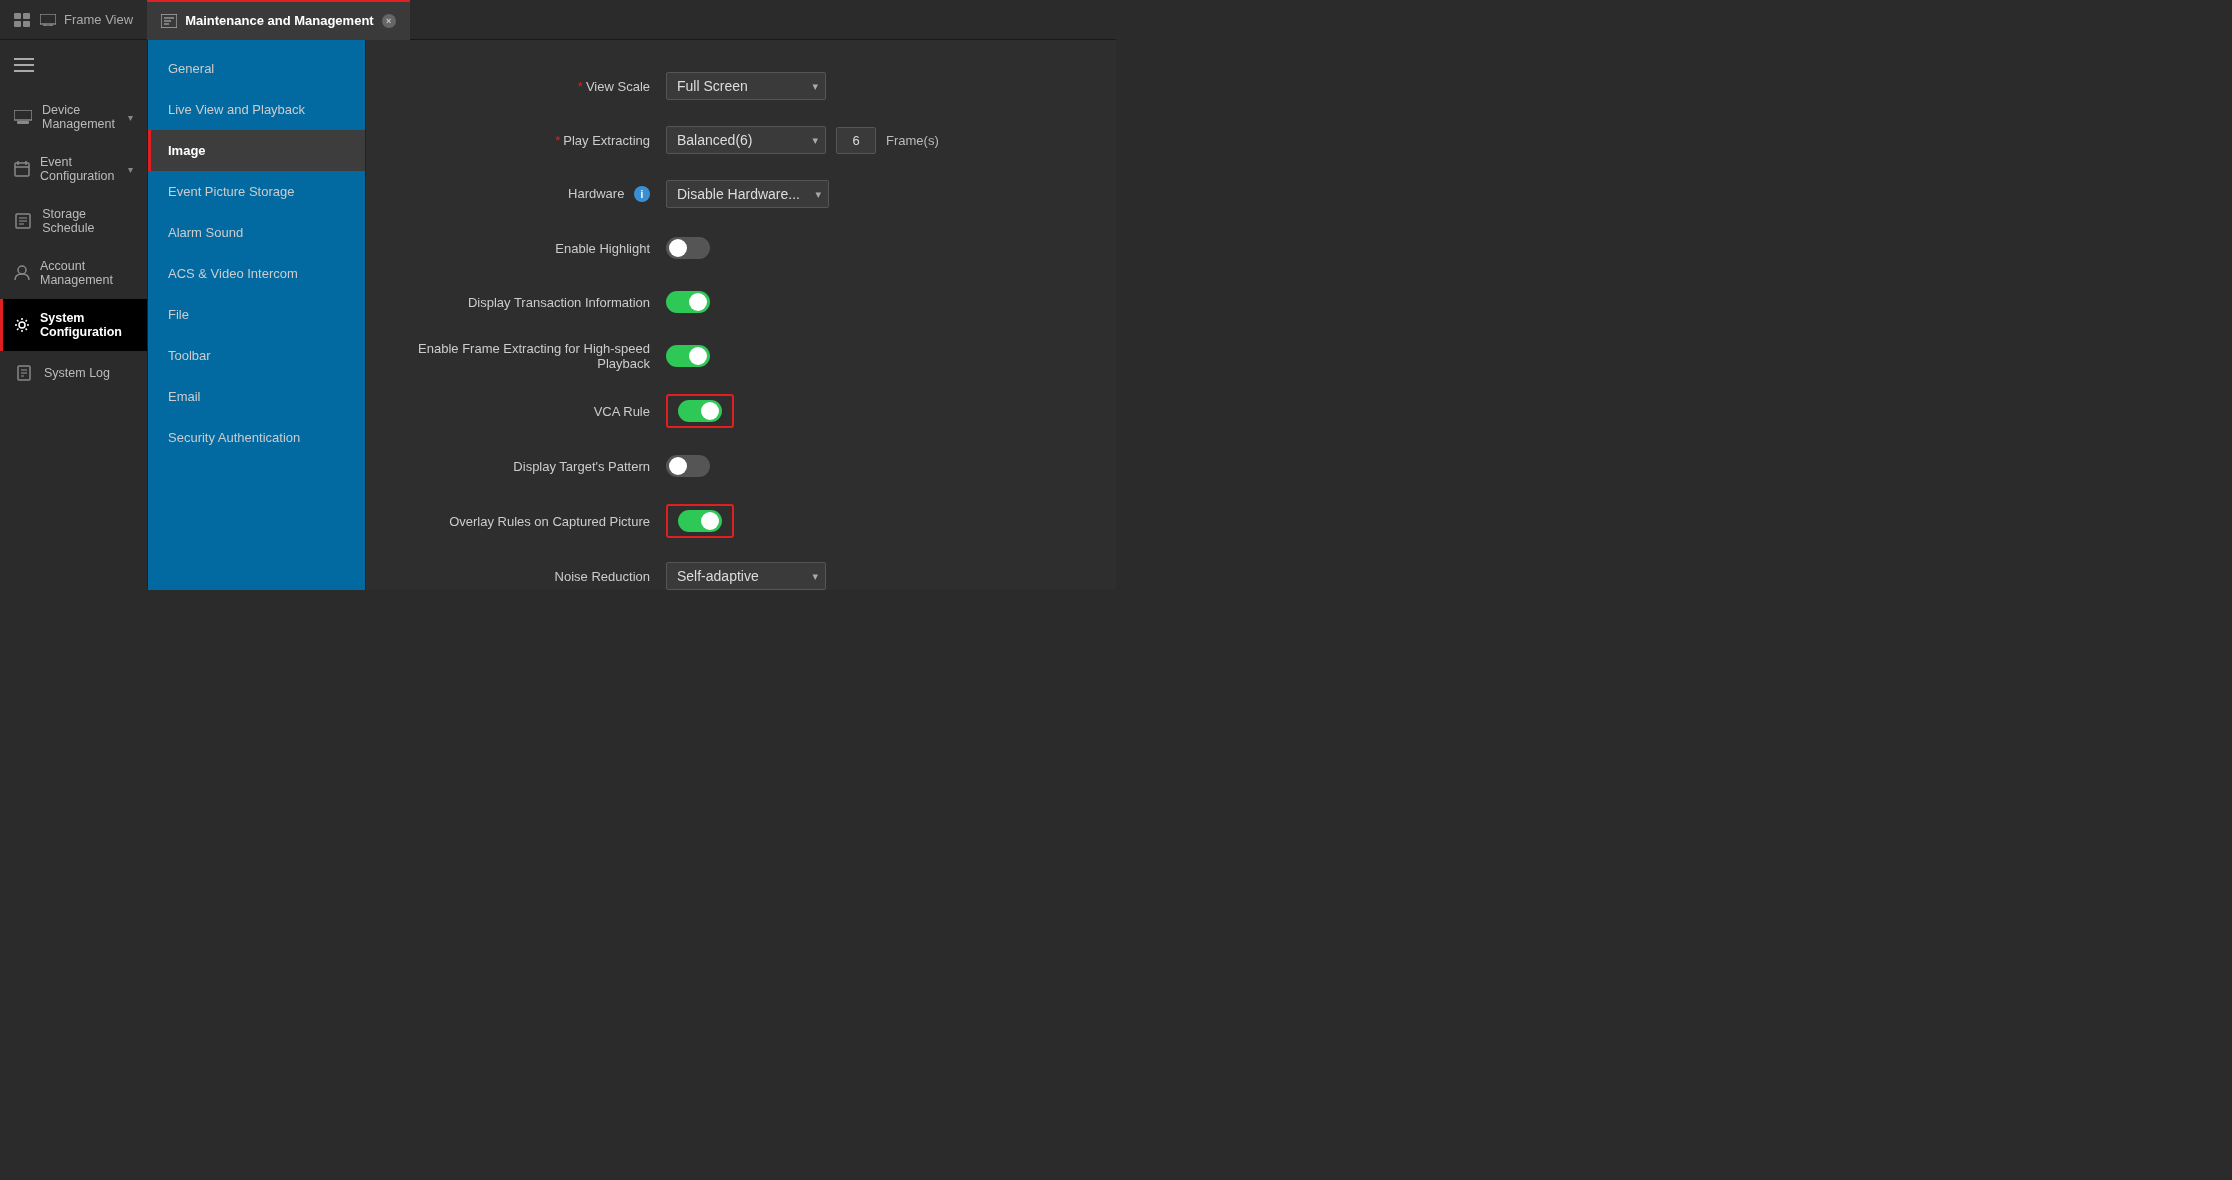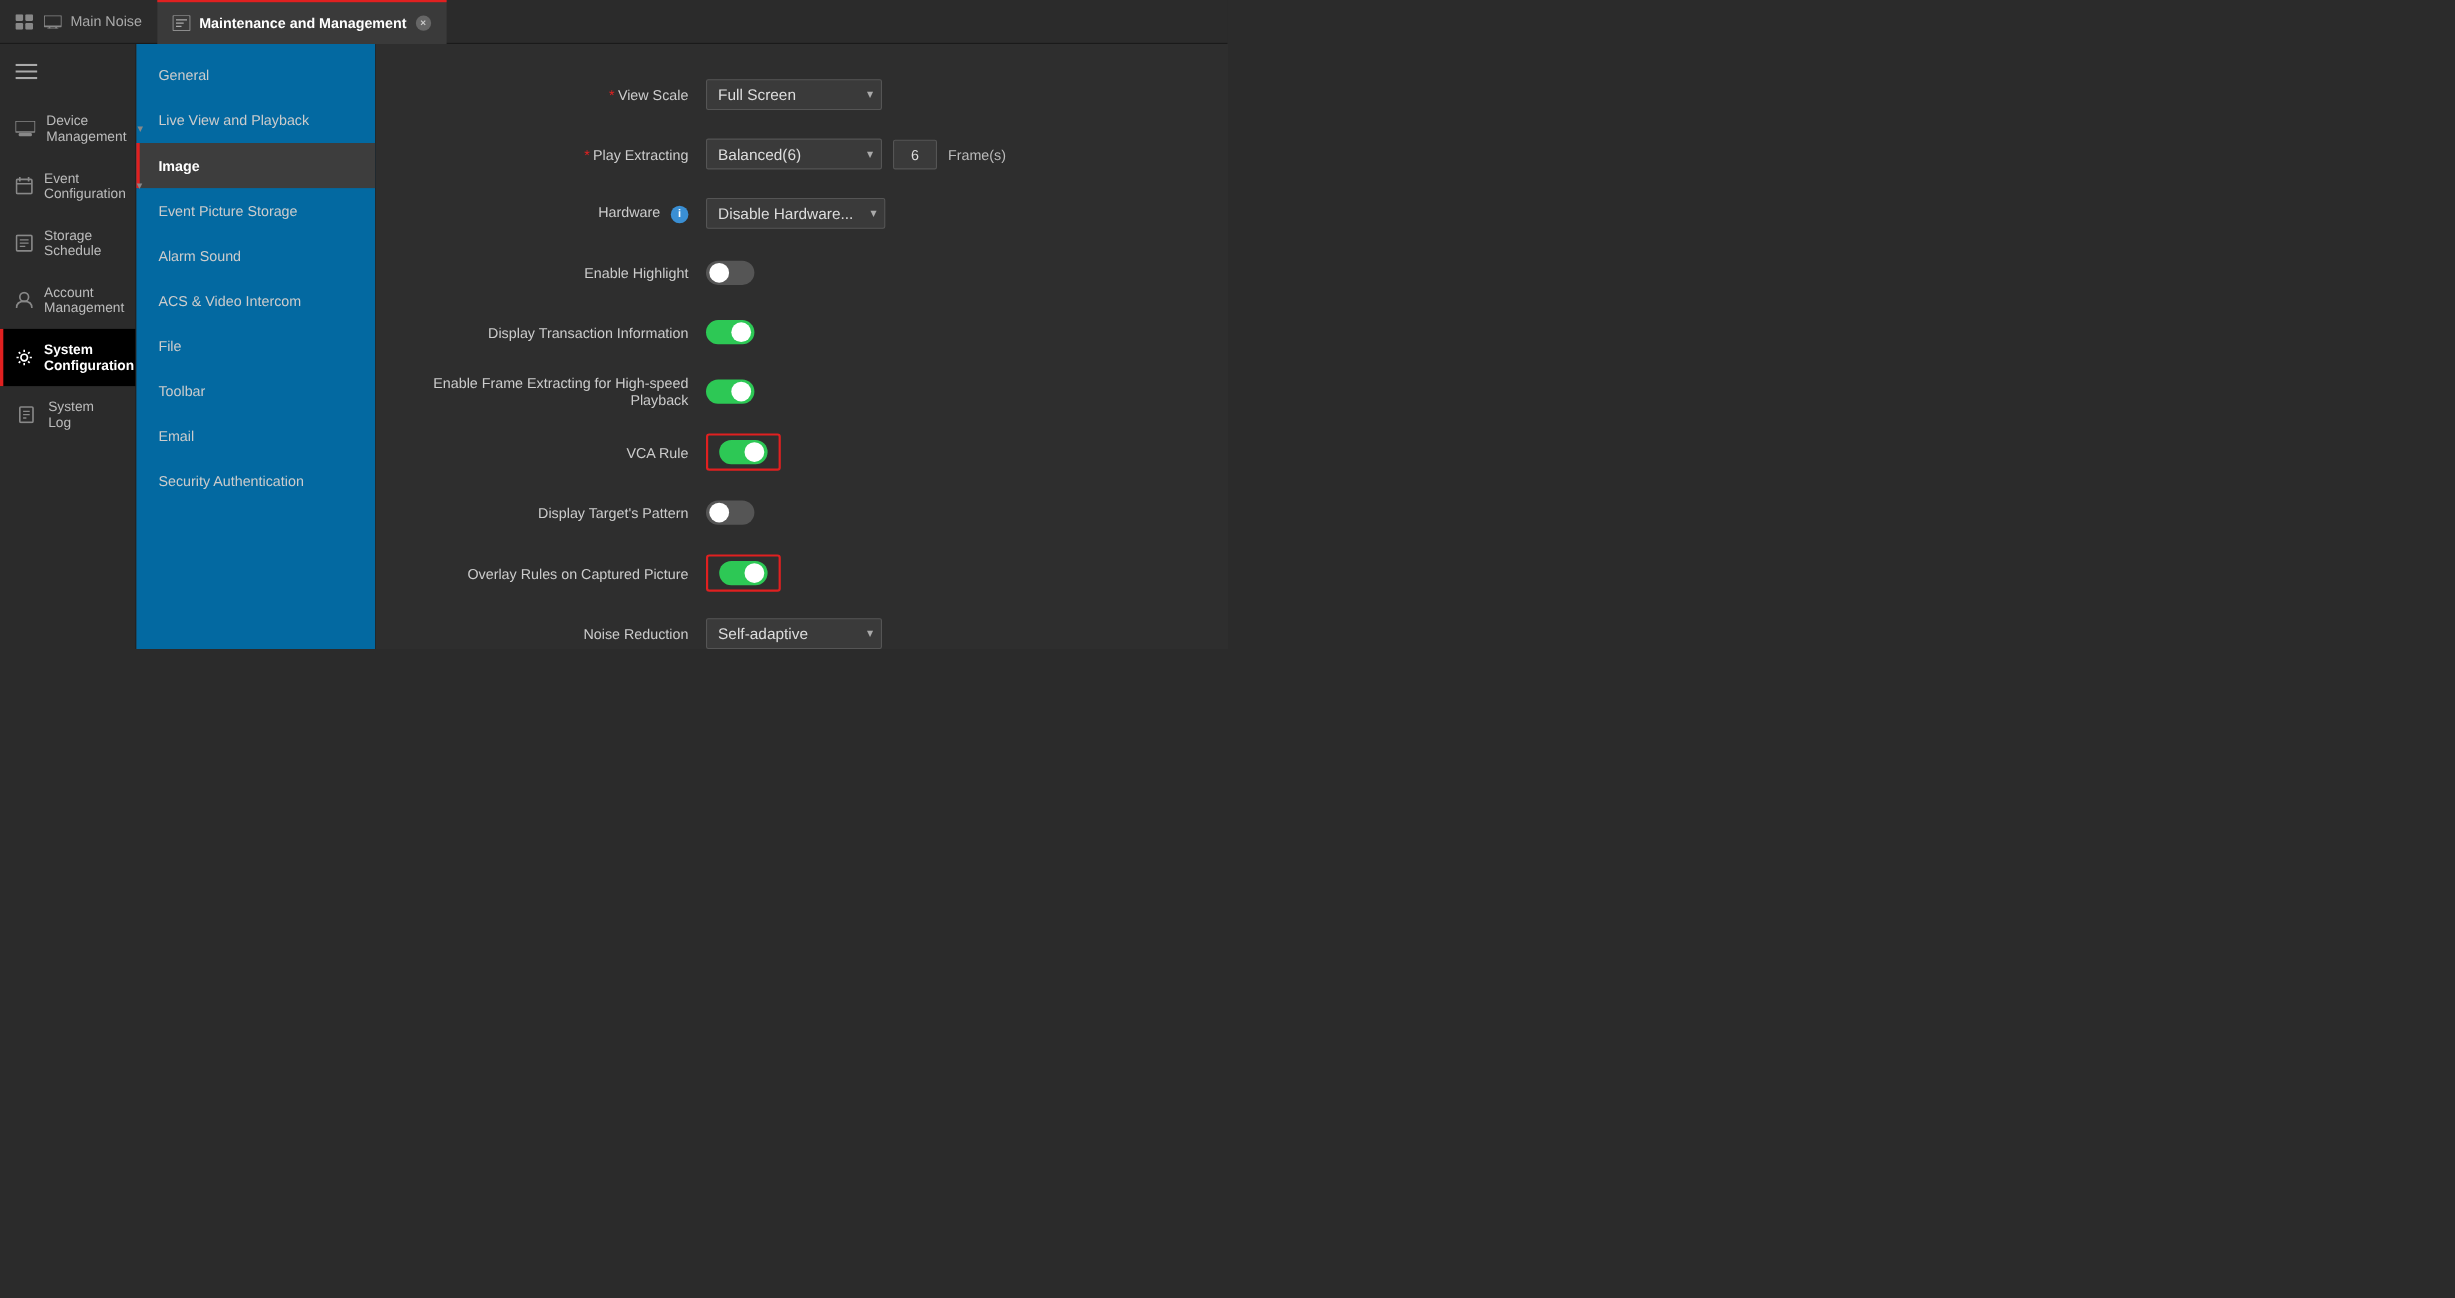--- a/index.html
+++ b/index.html
@@ -53,21 +53,21 @@
     }
 
     
     .layout {
       display: flex;
       height: calc(590px - 40px);
     }
 
     
     .sidebar {
-      width: 124px;
+      width: 148px;
       background: #2b2b2b;
       border-right: 1px solid #222;
       display: flex;
       flex-direction: column;
       padding-top: 10px;
     }
     .sidebar-hamburger {
       padding: 8px 14px 16px;
       color: #aaa;
     }
@@ -256,21 +256,21 @@
       <rect x="9" y="0" width="7" height="6" rx="1" fill="#888"></rect>
       <rect x="0" y="8" width="7" height="6" rx="1" fill="#888"></rect>
       <rect x="9" y="8" width="7" height="6" rx="1" fill="#888"></rect>
     </svg>
     <svg width="16" height="12" viewBox="0 0 16 12" fill="none">
       <rect x="0" y="0" width="16" height="10" rx="1" stroke="#888" stroke-width="1.5" fill="none"></rect>
       <line x1="5" y1="10" x2="5" y2="12" stroke="#888" stroke-width="1.5"></line>
       <line x1="11" y1="10" x2="11" y2="12" stroke="#888" stroke-width="1.5"></line>
       <line x1="3" y1="12" x2="13" y2="12" stroke="#888" stroke-width="1.5"></line>
     </svg>
-    <span>Main Noise</span>
+    <span>Frame View</span>
   </div>
   <div class="top-bar-tab">
     <svg width="16" height="14" viewBox="0 0 16 14" fill="none">
       <rect x="0" y="0" width="16" height="14" rx="1" stroke="#aaa" stroke-width="1.3" fill="none"></rect>
       <line x1="3" y1="4" x2="13" y2="4" stroke="#aaa" stroke-width="1.2"></line>
       <line x1="3" y1="7" x2="10" y2="7" stroke="#aaa" stroke-width="1.2"></line>
       <line x1="3" y1="10" x2="8" y2="10" stroke="#aaa" stroke-width="1.2"></line>
     </svg>
     <span>Maintenance and Management</span>
     <div class="close-icon">×</div>

